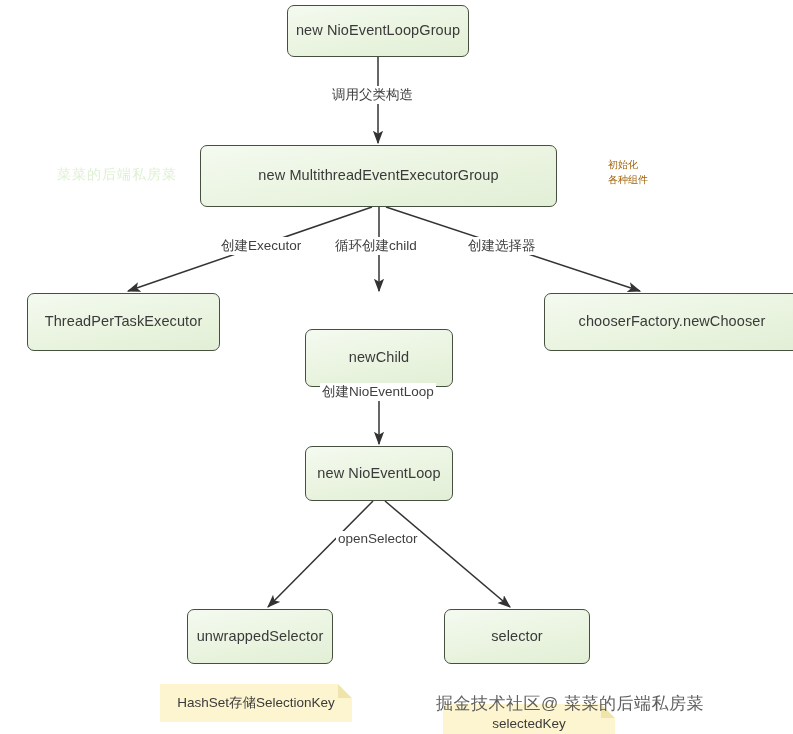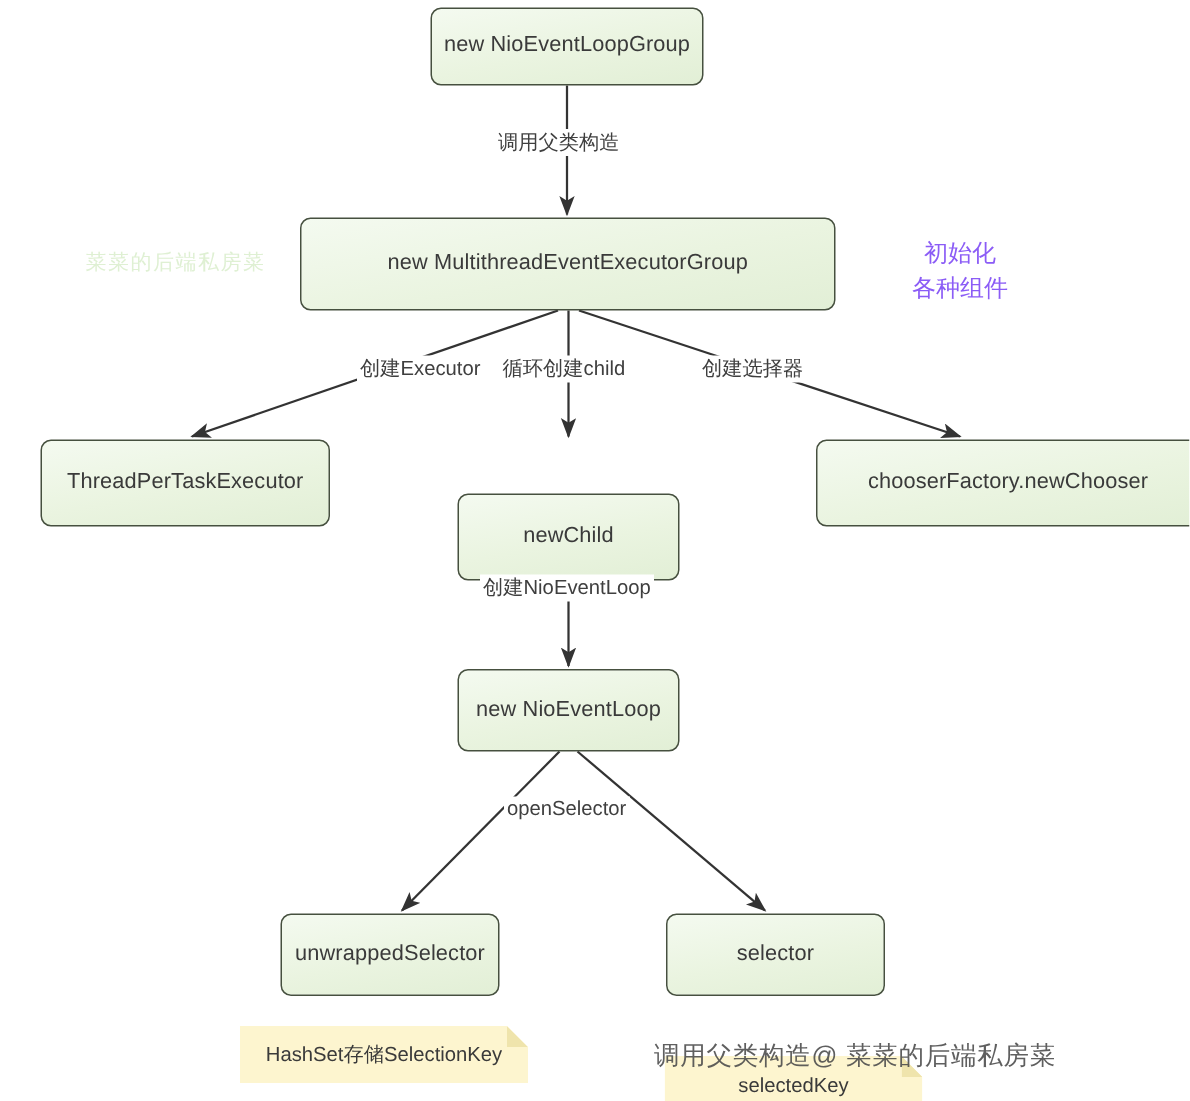--- a/index.html
+++ b/index.html
@@ -45,23 +45,22 @@
     position: absolute;
     color: #3f3f3f;
     font-size: 13.5px;
     white-space: nowrap;
     background: #ffffff;
     padding: 0 2px;
     z-index: 4;
   }
   .free-label {
     position: absolute;
-    color: #8b5cf6;
-    font-size: 16px;
-    text-align: center;
+    color: #a16207;
+    font-size: 10px;
     line-height: 1.45;
     white-space: pre-line;
     z-index: 2;
   }
   .note {
     position: absolute;
     box-sizing: border-box;
     background: #fdf5cf;
     color: #3a3a3a;
     font-size: 13.5px;
@@ -139,21 +138,21 @@
   <div class="node" style="left:544px; top:293px; width:256px; height:58px;">chooserFactory.newChooser</div>
 
   <div class="node" style="left:305px; top:446px; width:148px; height:55px;text-align:center;">new NioEventLoop</div>
 
   <div class="node" style="left:187px; top:609px; width:146px; height:55px;">unwrappedSelector</div>
 
   <div class="node" style="left:444px; top:609px; width:146px; height:55px;">selector</div>
 
   <div class="edge-label" style="left:330px; top:86px;">调用父类构造</div>
 
-  <div class="edge-label" style="left:219px; top:237px;margin-left:19px;">创建Executor</div>
+  <div class="edge-label" style="left:219px; top:237px;">创建Executor</div>
 
   <div class="edge-label" style="left:333px; top:237px;">循环创建child</div>
 
   <div class="edge-label" style="left:466px; top:237px;">创建选择器</div>
 
   <div class="edge-label" style="left:320px; top:383px;">创建NioEventLoop</div>
 
   <div class="edge-label" style="left:336px; top:531px;">openSelector</div>
 
   <div class="free-label" style="left:608px; top:158px;">初始化
@@ -162,15 +161,15 @@
   <div class="note" style="left:160px; top:684px; width:192px; height:38px;">
     <span>HashSet存储SelectionKey</span>
     <span class="fold"></span>
   </div>
 
   <div class="note" style="left:443px; top:704px; width:172px; height:38px;">
     <span>selectedKey</span>
     <span class="fold"></span>
   </div>
 
-  <div class="watermark-strong" style="left:436px; top:692px;">调用父类构造@ 菜菜的后端私房菜</div>
+  <div class="watermark-strong" style="left:436px; top:692px;">掘金技术社区@ 菜菜的后端私房菜</div>
 
 </div>
 
 </body></html>

